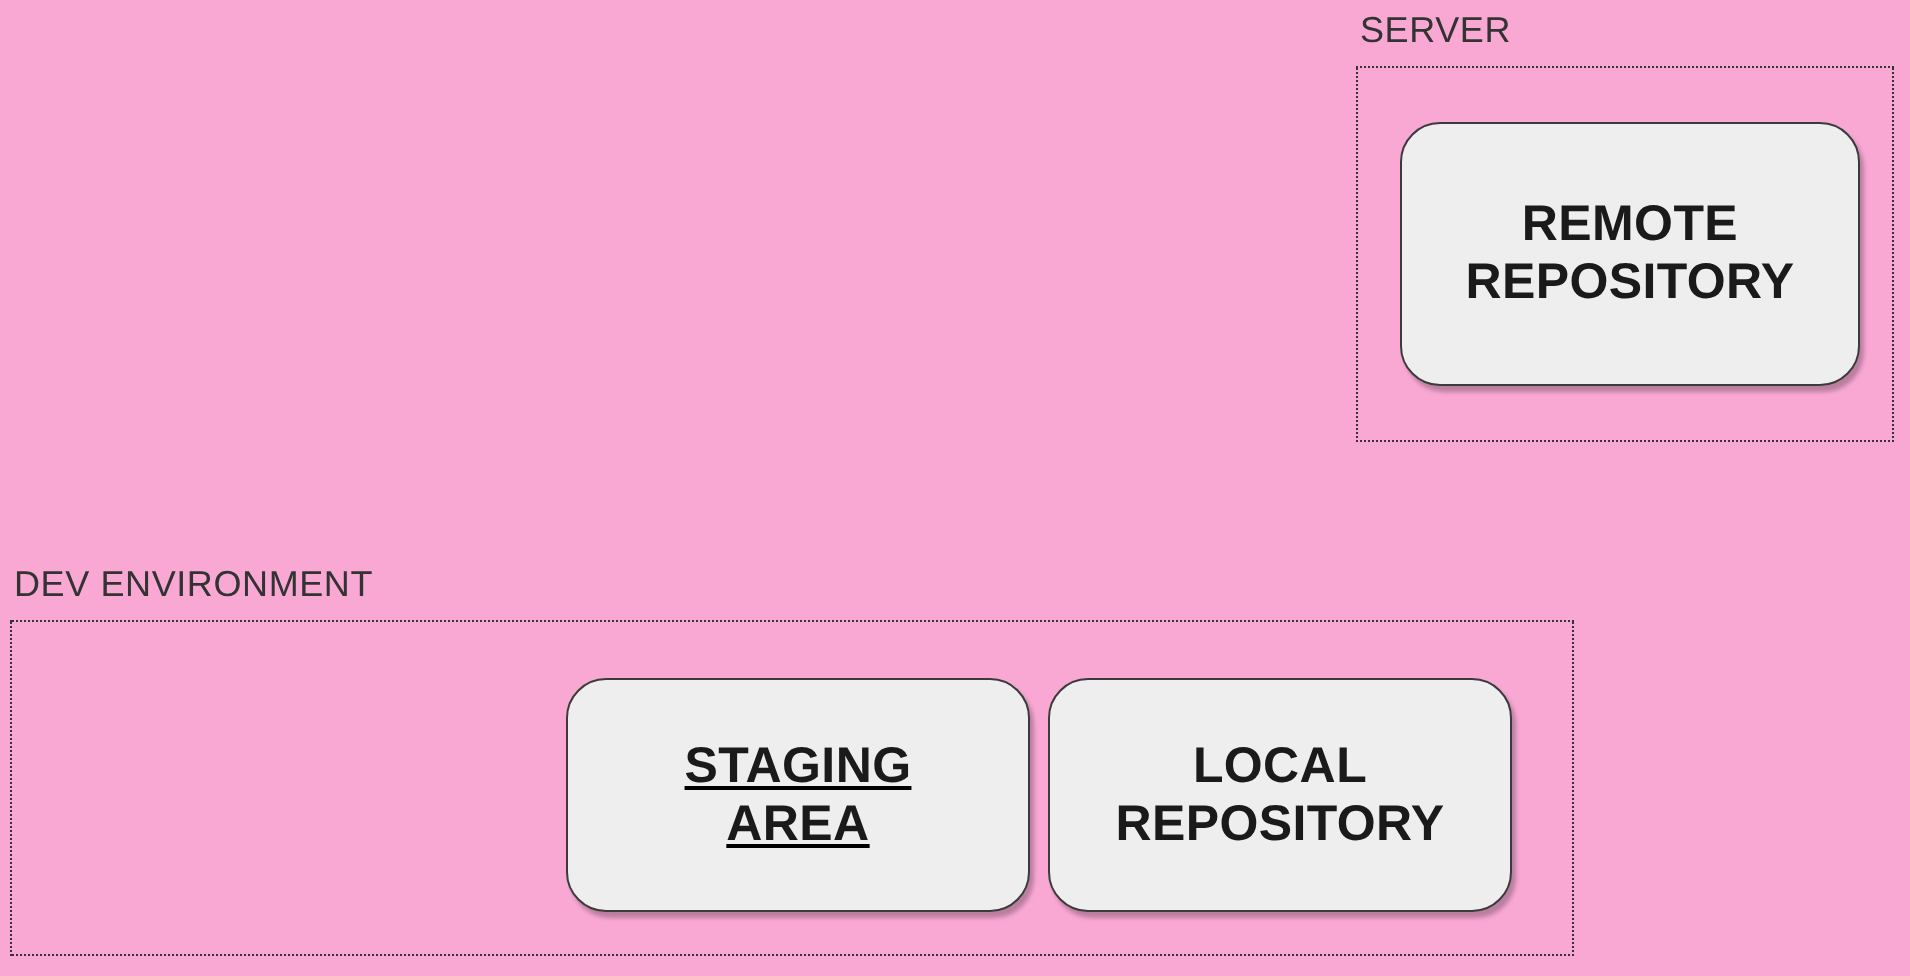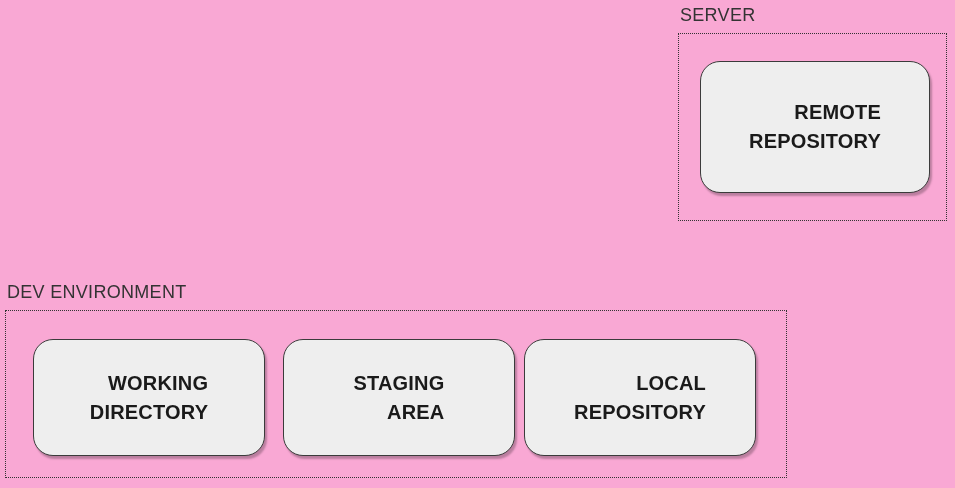--- a/index.html
+++ b/index.html
@@ -34,61 +34,57 @@
     box-sizing: border-box;
     background: #eeeeee;
     border: 1px solid #3b3b3b;
     border-radius: 20px;
     box-shadow: 2px 3px 2px rgba(0, 0, 0, 0.25);
     display: flex;
     align-items: center;
     justify-content: center;
   }
   .node-label {
-    font-size: 20px;
+    font-size: 25px;
     font-weight: bold;
     line-height: 29px;
     color: #1a1a1a;
-    text-align: right;
+    text-align: center;
     letter-spacing: 0.2px;
     white-space: pre-line;
   }
   
   .group-label-server { left: 680px; top: 5px; }
   .group-box-server   { left: 678px; top: 33px; width: 269px; height: 188px; }
   .node-remote-repository { left: 700px; top: 61px; width: 230px; height: 132px; }
   
   .group-label-dev { left: 7px; top: 282px; text-align: right; }
   .group-box-dev   { left: 5px; top: 310px; width: 782px; height: 168px; }
   .node-working-directory { left: 33px;  top: 339px; width: 232px; height: 117px; }
-  .node-staging-area      { left: 283px; top: 339px; width: 232px; height: 117px; }
+  .node-staging-area      { left: 283px; top: 339px; width: 232px; height: 117px; text-decoration: underline; }
   .node-local-repository  { left: 524px; top: 339px; width: 232px; height: 117px; }
 </style>
 </head>
 <body>
 
 <div class="canvas">
 
   <div class="group-label group-label-server">SERVER</div>
 
   <div class="group-box group-box-server"></div>
 
   <div class="node node-remote-repository">
     <div class="node-label">REMOTE
 REPOSITORY</div>
   </div>
 
   <div class="group-label group-label-dev">DEV ENVIRONMENT</div>
 
   <div class="group-box group-box-dev"></div>
 
-  <div class="node node-working-directory">
-    <div class="node-label">WORKING
-DIRECTORY</div>
-  </div>
 
   <div class="node node-staging-area">
     <div class="node-label">STAGING
 AREA</div>
   </div>
 
   <div class="node node-local-repository">
     <div class="node-label">LOCAL
 REPOSITORY</div>
   </div>

